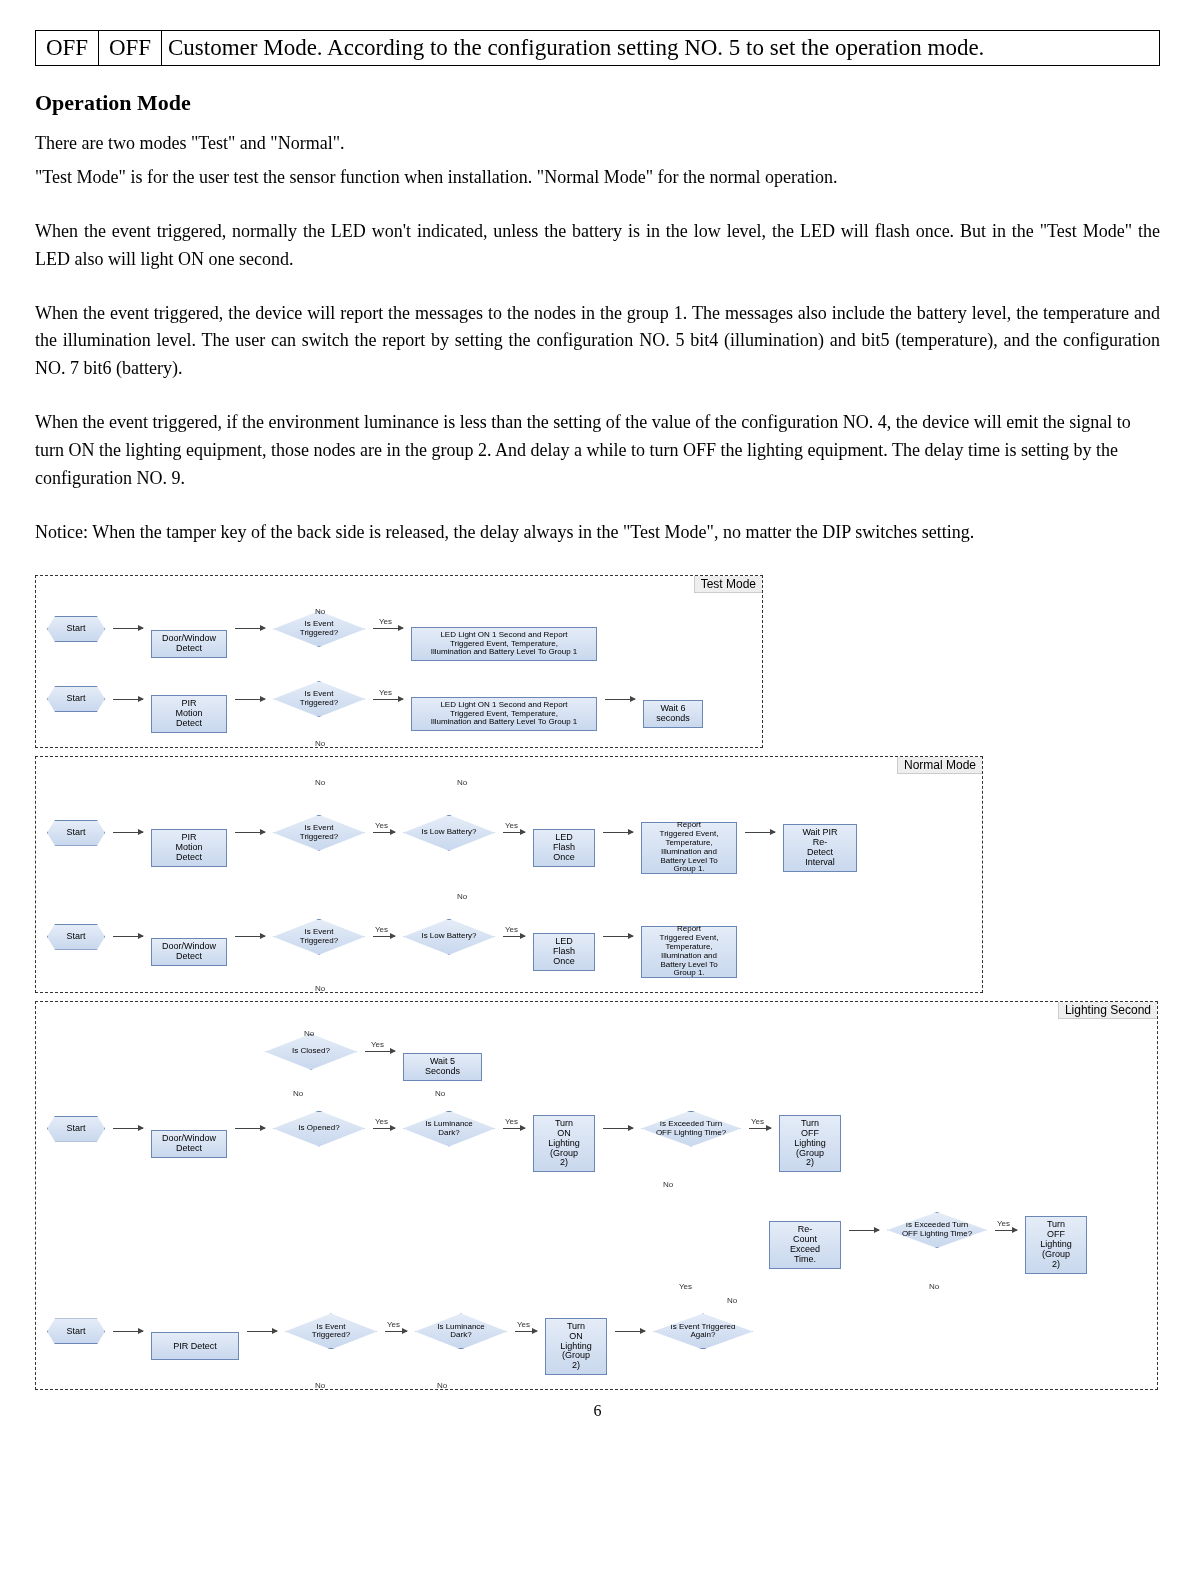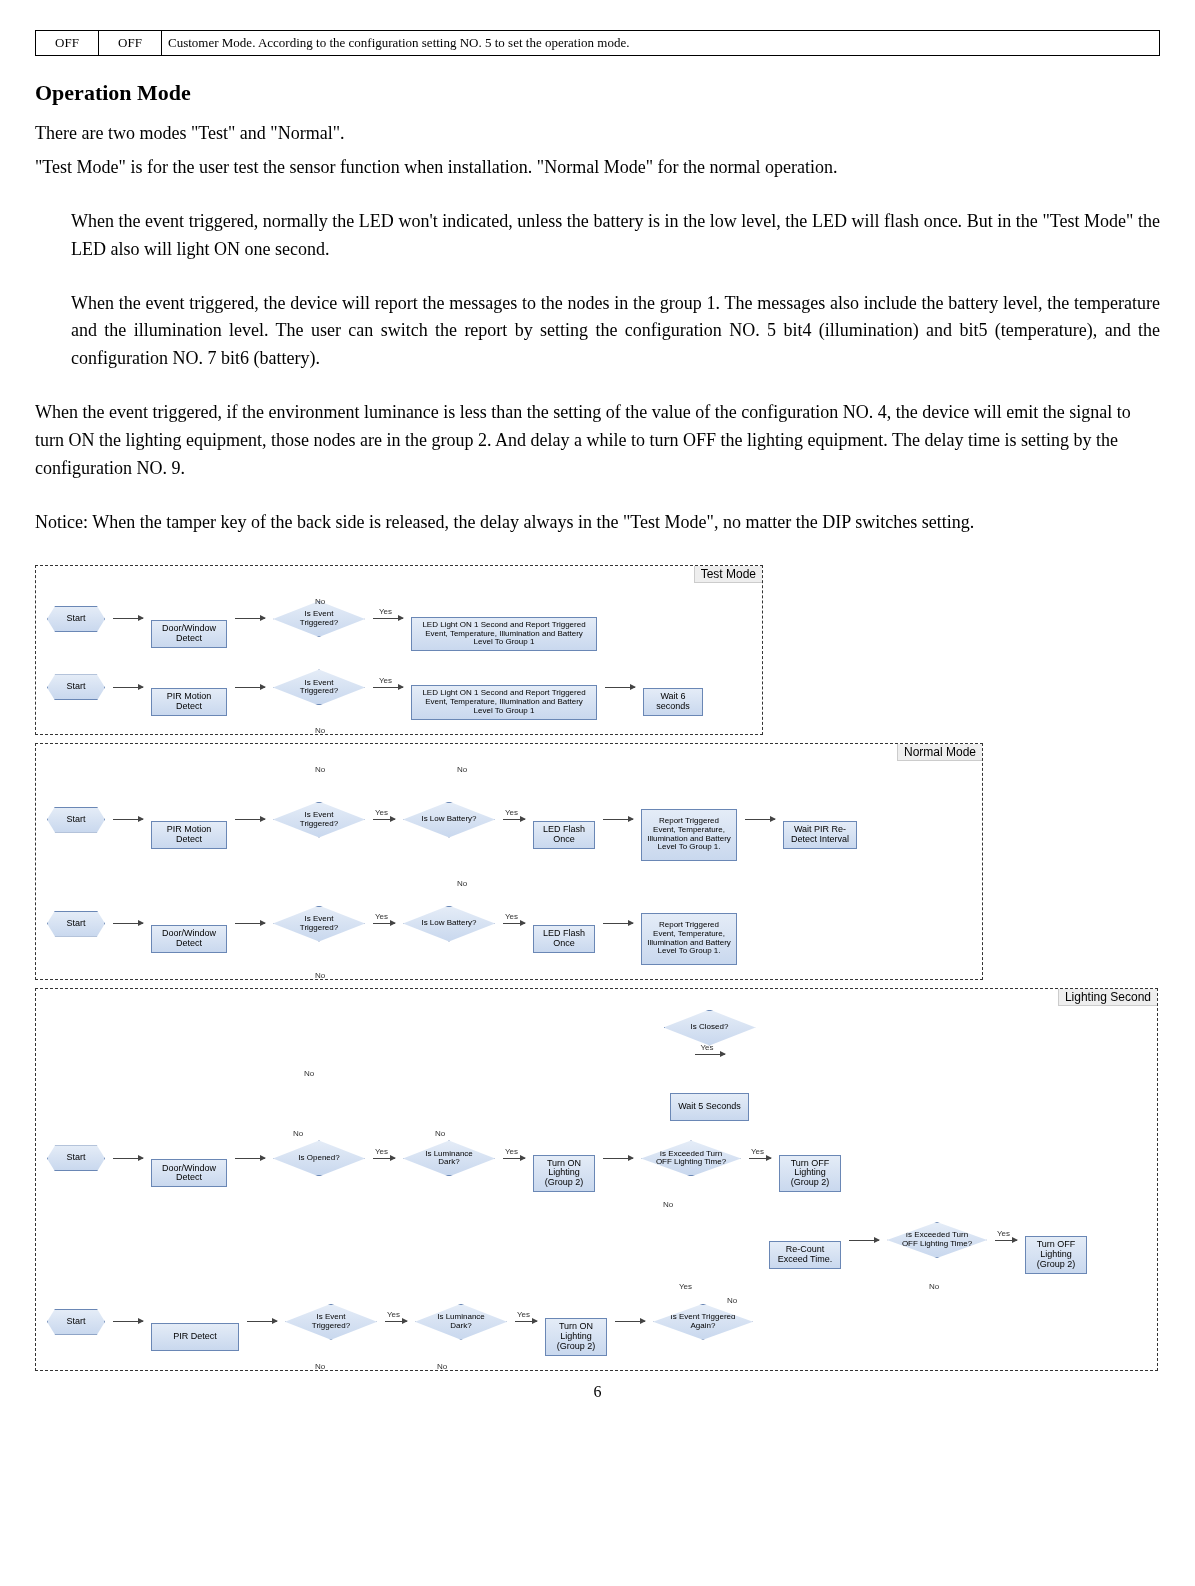--- a/index.html
+++ b/index.html
@@ -12,41 +12,40 @@
     width: 1125px;
   }
   table.switchtable {
     border-collapse: collapse;
     width: 100%;
     margin-bottom: 24px;
   }
   table.switchtable td {
     border: 1px solid #000;
     padding: 4px 6px;
-    font-size: 13px;
+    font-size: 23px;
   }
   table.switchtable td.off {
     width: 50px;
     text-align: center;
   }
   h2 {
     font-size: 22px;
     font-weight: bold;
     margin: 20px 0 14px 0;
   }
   p {
     margin: 0 0 6px 0;
     line-height: 1.55;
   }
   p.spacer {
     margin-top: 26px;
   }
   p.justify {
     text-align: justify;
-    margin-left: 36px;
   }
   .notice {
     font-weight: normal;
   }
   .flowchart-section {
     border: 1px dashed #333;
     margin: 8px 0 4px 0;
     padding: 3px 3px 10px 3px;
     position: relative;
     background: #fff;
@@ -90,21 +89,21 @@
   .start {
     width: 58px;
     height: 26px;
     background: linear-gradient(#e4ecf7, #c9d8ee);
     border: 1px solid #6a87b5;
     clip-path: polygon(8px 0, calc(100% - 8px) 0, 100% 50%, calc(100% - 8px) 100%, 8px 100%, 0 50%);
   }
   .process {
     background: linear-gradient(#e4ecf7, #c9d8ee);
     border: 1px solid #6a87b5;
-    padding: 3px 5px;
+    padding: 3px 17px;
     min-width: 60px;
     min-height: 28px;
     margin-top: 30px;
   }
   .decision {
     width: 92px;
     height: 36px;
     background: linear-gradient(#e4ecf7, #c9d8ee);
     border: 1px solid #6a87b5;
     clip-path: polygon(50% 0, 100% 50%, 50% 100%, 0 50%);
@@ -251,21 +250,21 @@
   </div>
   <div style="position:relative;height:0;">
     <span class="edge-label" style="top:2px;left:276px;">No</span>
   </div>
 </div>
 
 <div class="flowchart-section" style="width:1115px;">
   <div class="flowchart-label">Lighting Second</div>
   <div style="height:14px;"></div>
 
-  <div class="flowrow small" style="padding-left:226px;flex-direction:column;">
+  <div class="flowrow small" style="padding-left:226px;">
     <div class="node decision">Is Closed?</div>
     <div class="arrow">
         <span class="edge-label" style="top:-11px;left:6px;">Yes</span>
       </div>
     <div class="node process" style="width:79px;">Wait 5 Seconds</div>
   </div>
   <div style="position:relative;height:0;">
     <span class="edge-label" style="top:-56px;left:265px;">No</span>
     <span class="edge-label" style="top:4px;left:254px;">No</span>
     <span class="edge-label" style="top:4px;left:396px;">No</span>

